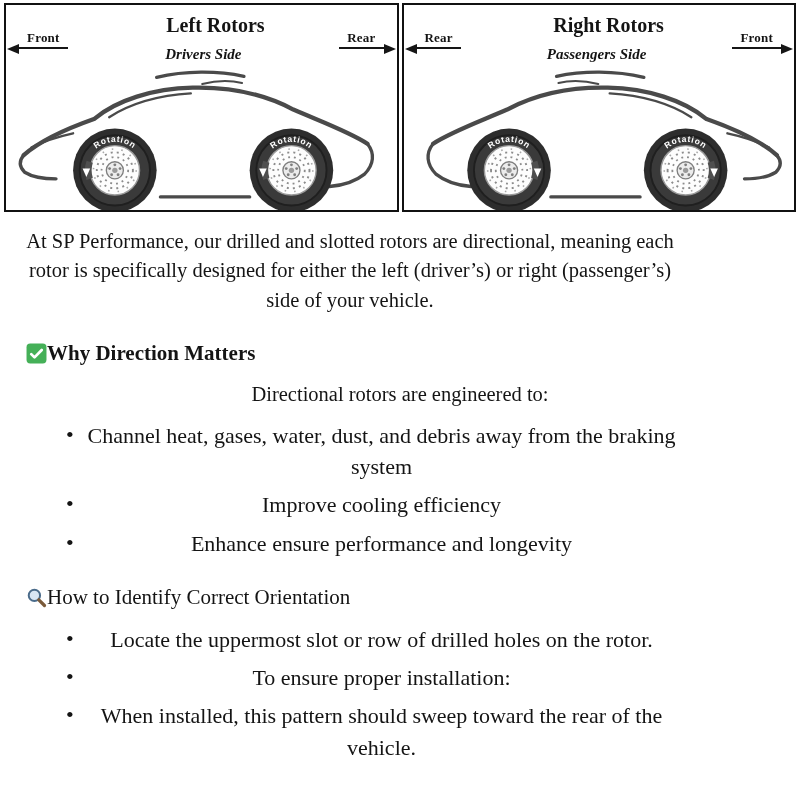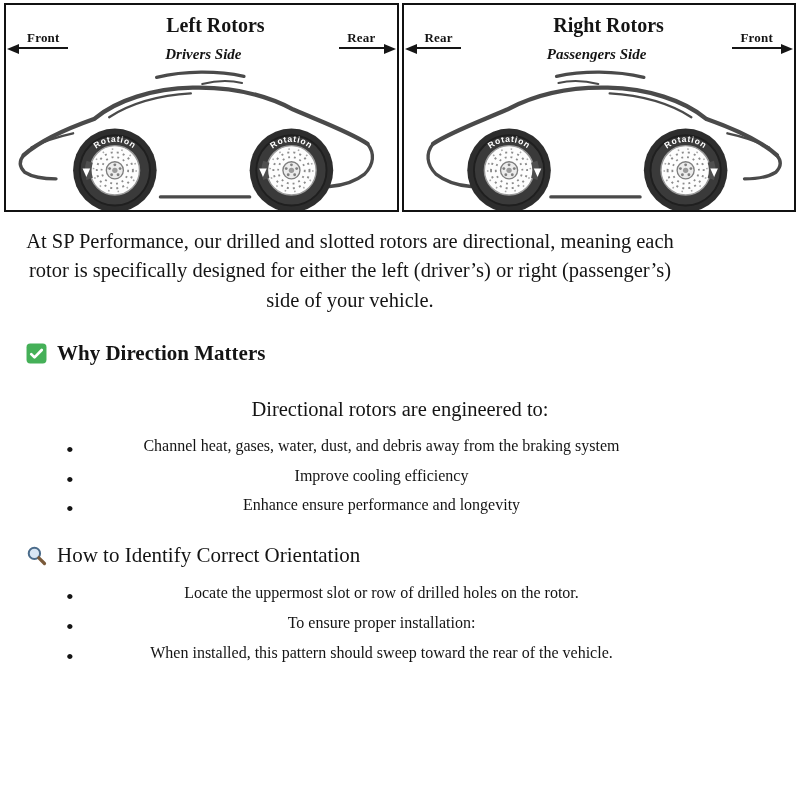--- a/index.html
+++ b/index.html
@@ -44,28 +44,28 @@
     fill:#ffffff; font-family:"Liberation Sans", sans-serif;
     font-size:9px; font-weight:bold; letter-spacing:.8px;
   }
   .rot-arrow { fill:#ffffff; }
 
   
   .content { padding:15px 26px 0;text-align:center; }
   .intro { font-size:20.5px; line-height:1.43; max-width:648px; }
   .heading {
     font-size:21px; font-weight:bold; margin-top:26px;
-    display:flex; align-items:center; gap:10px;
+    display:flex; align-items:center; 
   }
   .heading.normal { font-weight:normal; }
   .check-icon, .mag-icon { width:21px; height:21px; flex:0 0 auto; }
-  .lead { font-size:20.5px; margin-top:32px; }
+  .lead { font-size:20.5px; margin-top:17px; }
   ul.bullets { margin-top:14px; padding-left:40px; list-style:none; }
   ul.bullets li {
-    font-size:16px; line-height:1.42; margin-bottom:7px;
+    font-size:22px; line-height:1.42; margin-bottom:7px;
     position:relative; padding-left:19px; max-width:612px;
   }
   ul.bullets li::before { content:"\2022"; position:absolute; left:0; top:-1px; font-size:22px; }
 </style>
 </head>
 <body>
 
 <svg width="0" height="0" style="position:absolute" aria-hidden="true">
   <defs>
     <g id="car-body" stroke="#4a4a4a" fill="none" stroke-linecap="round">

